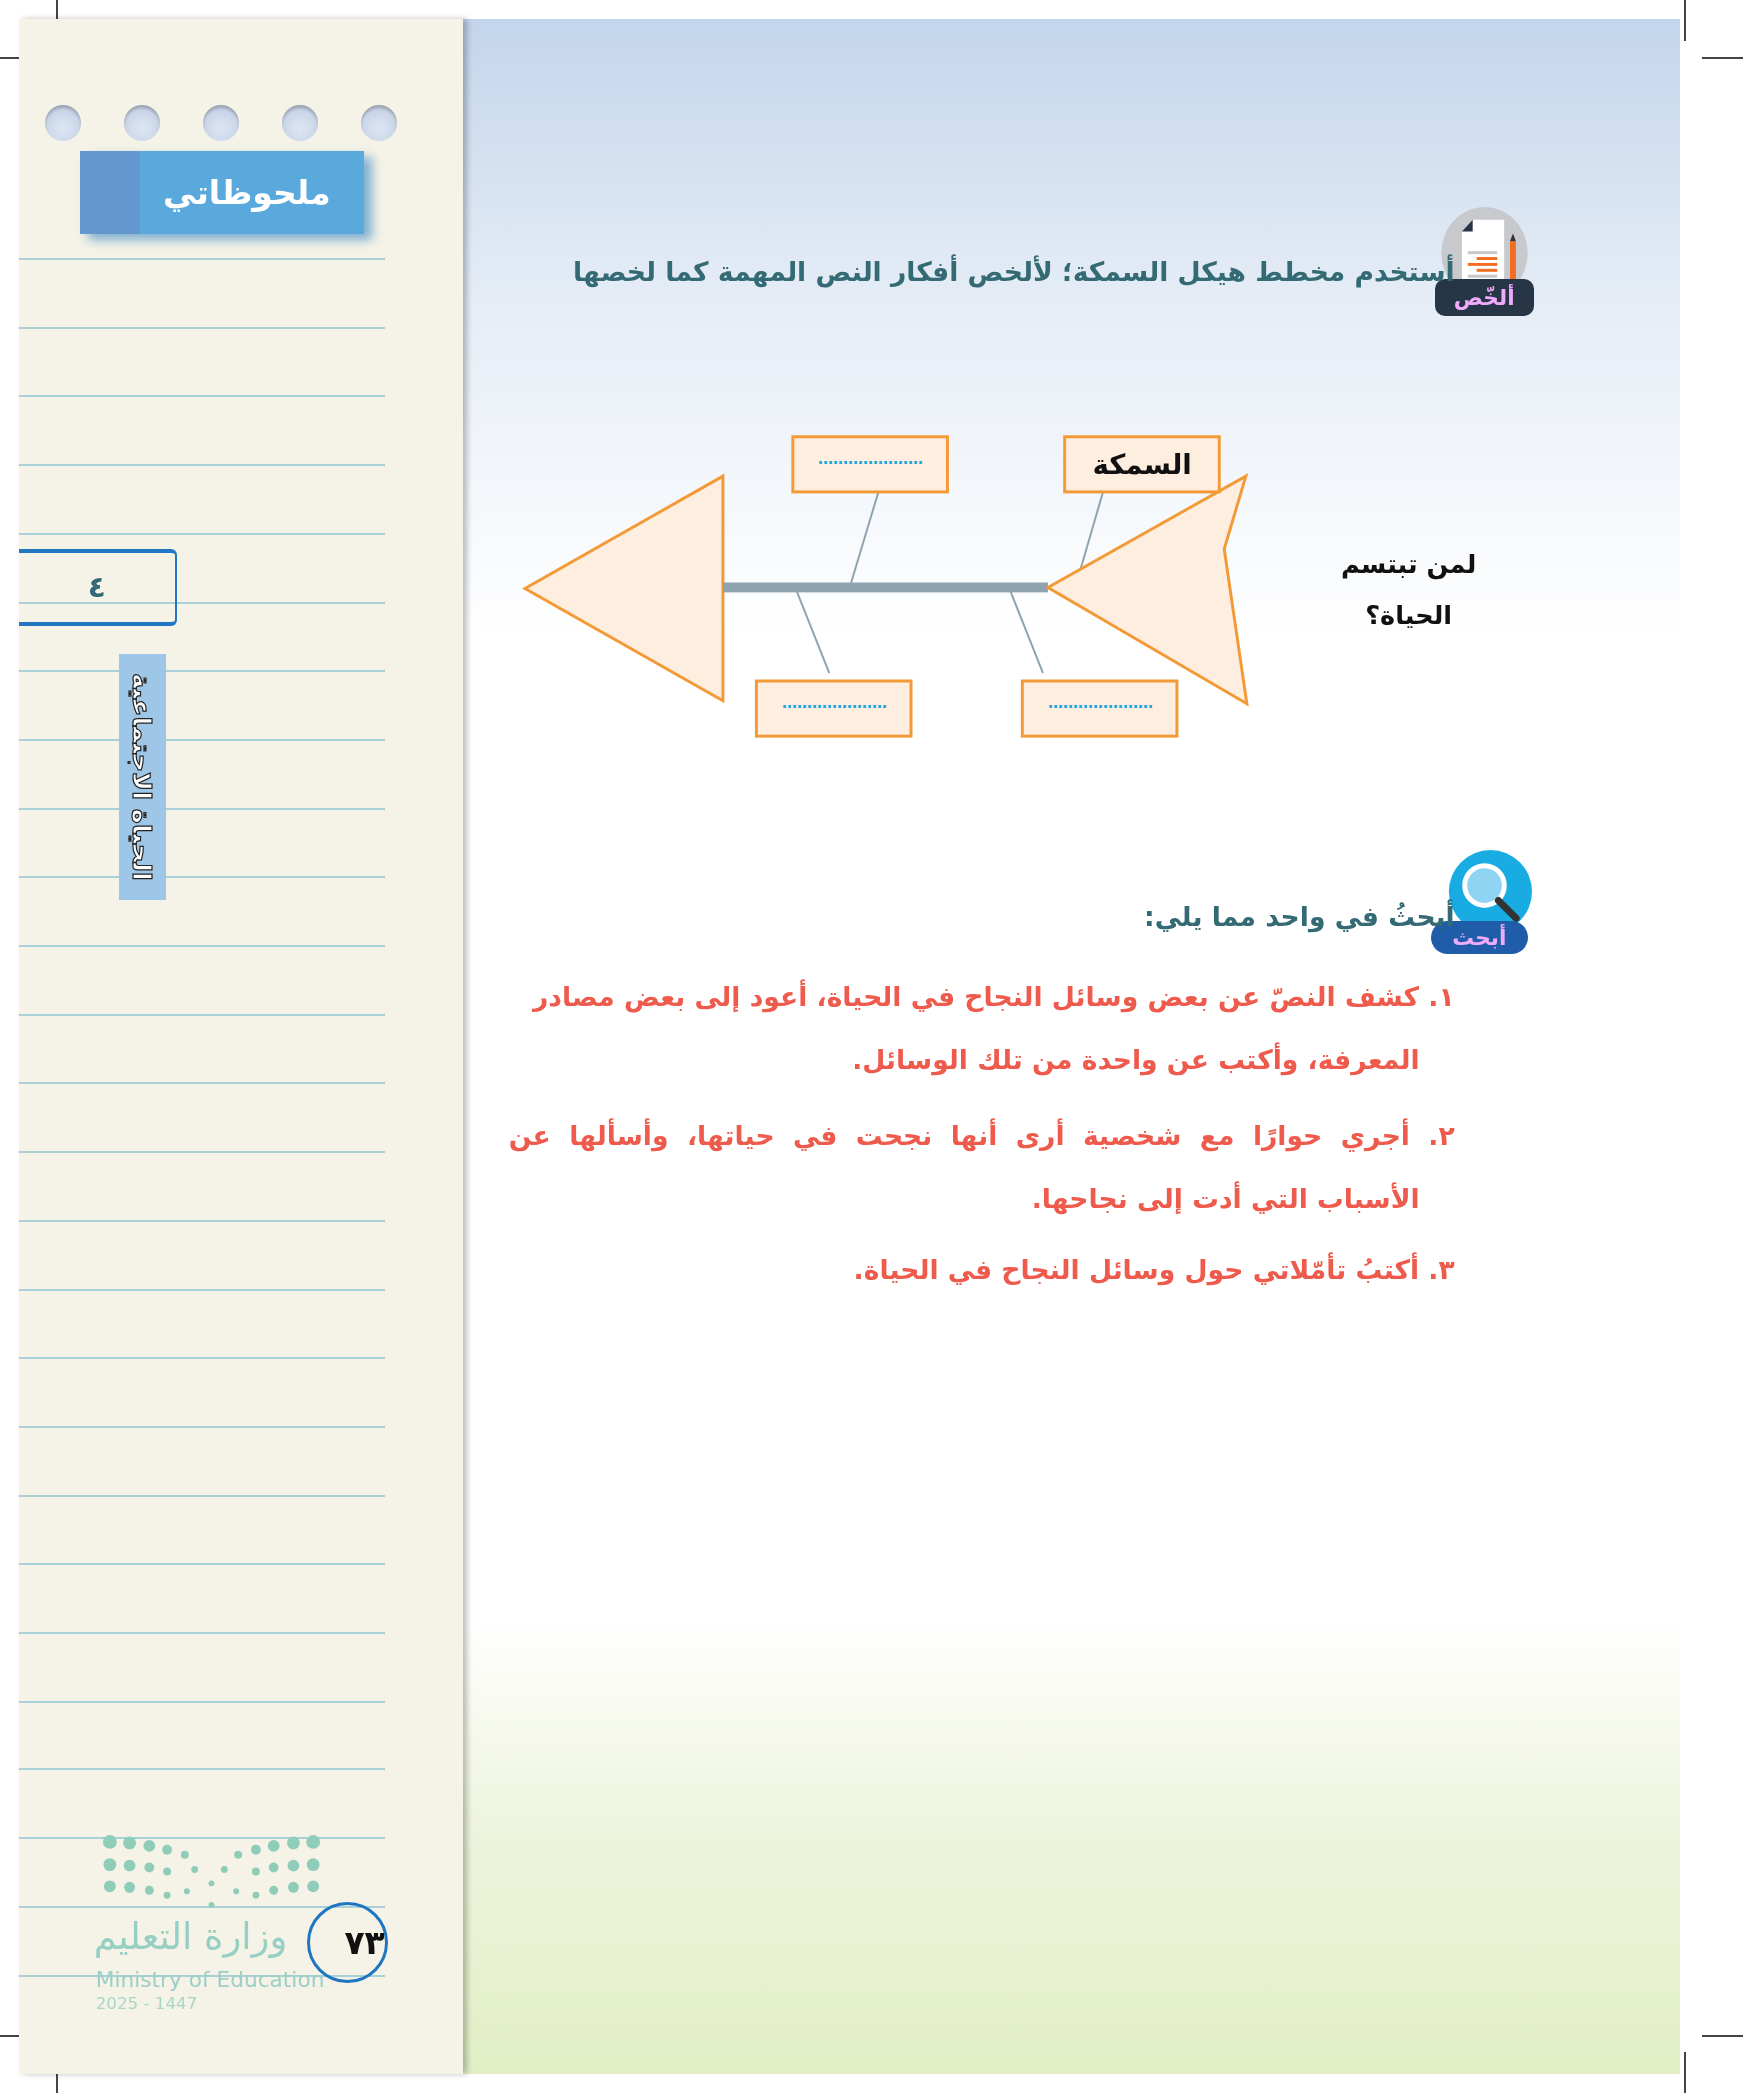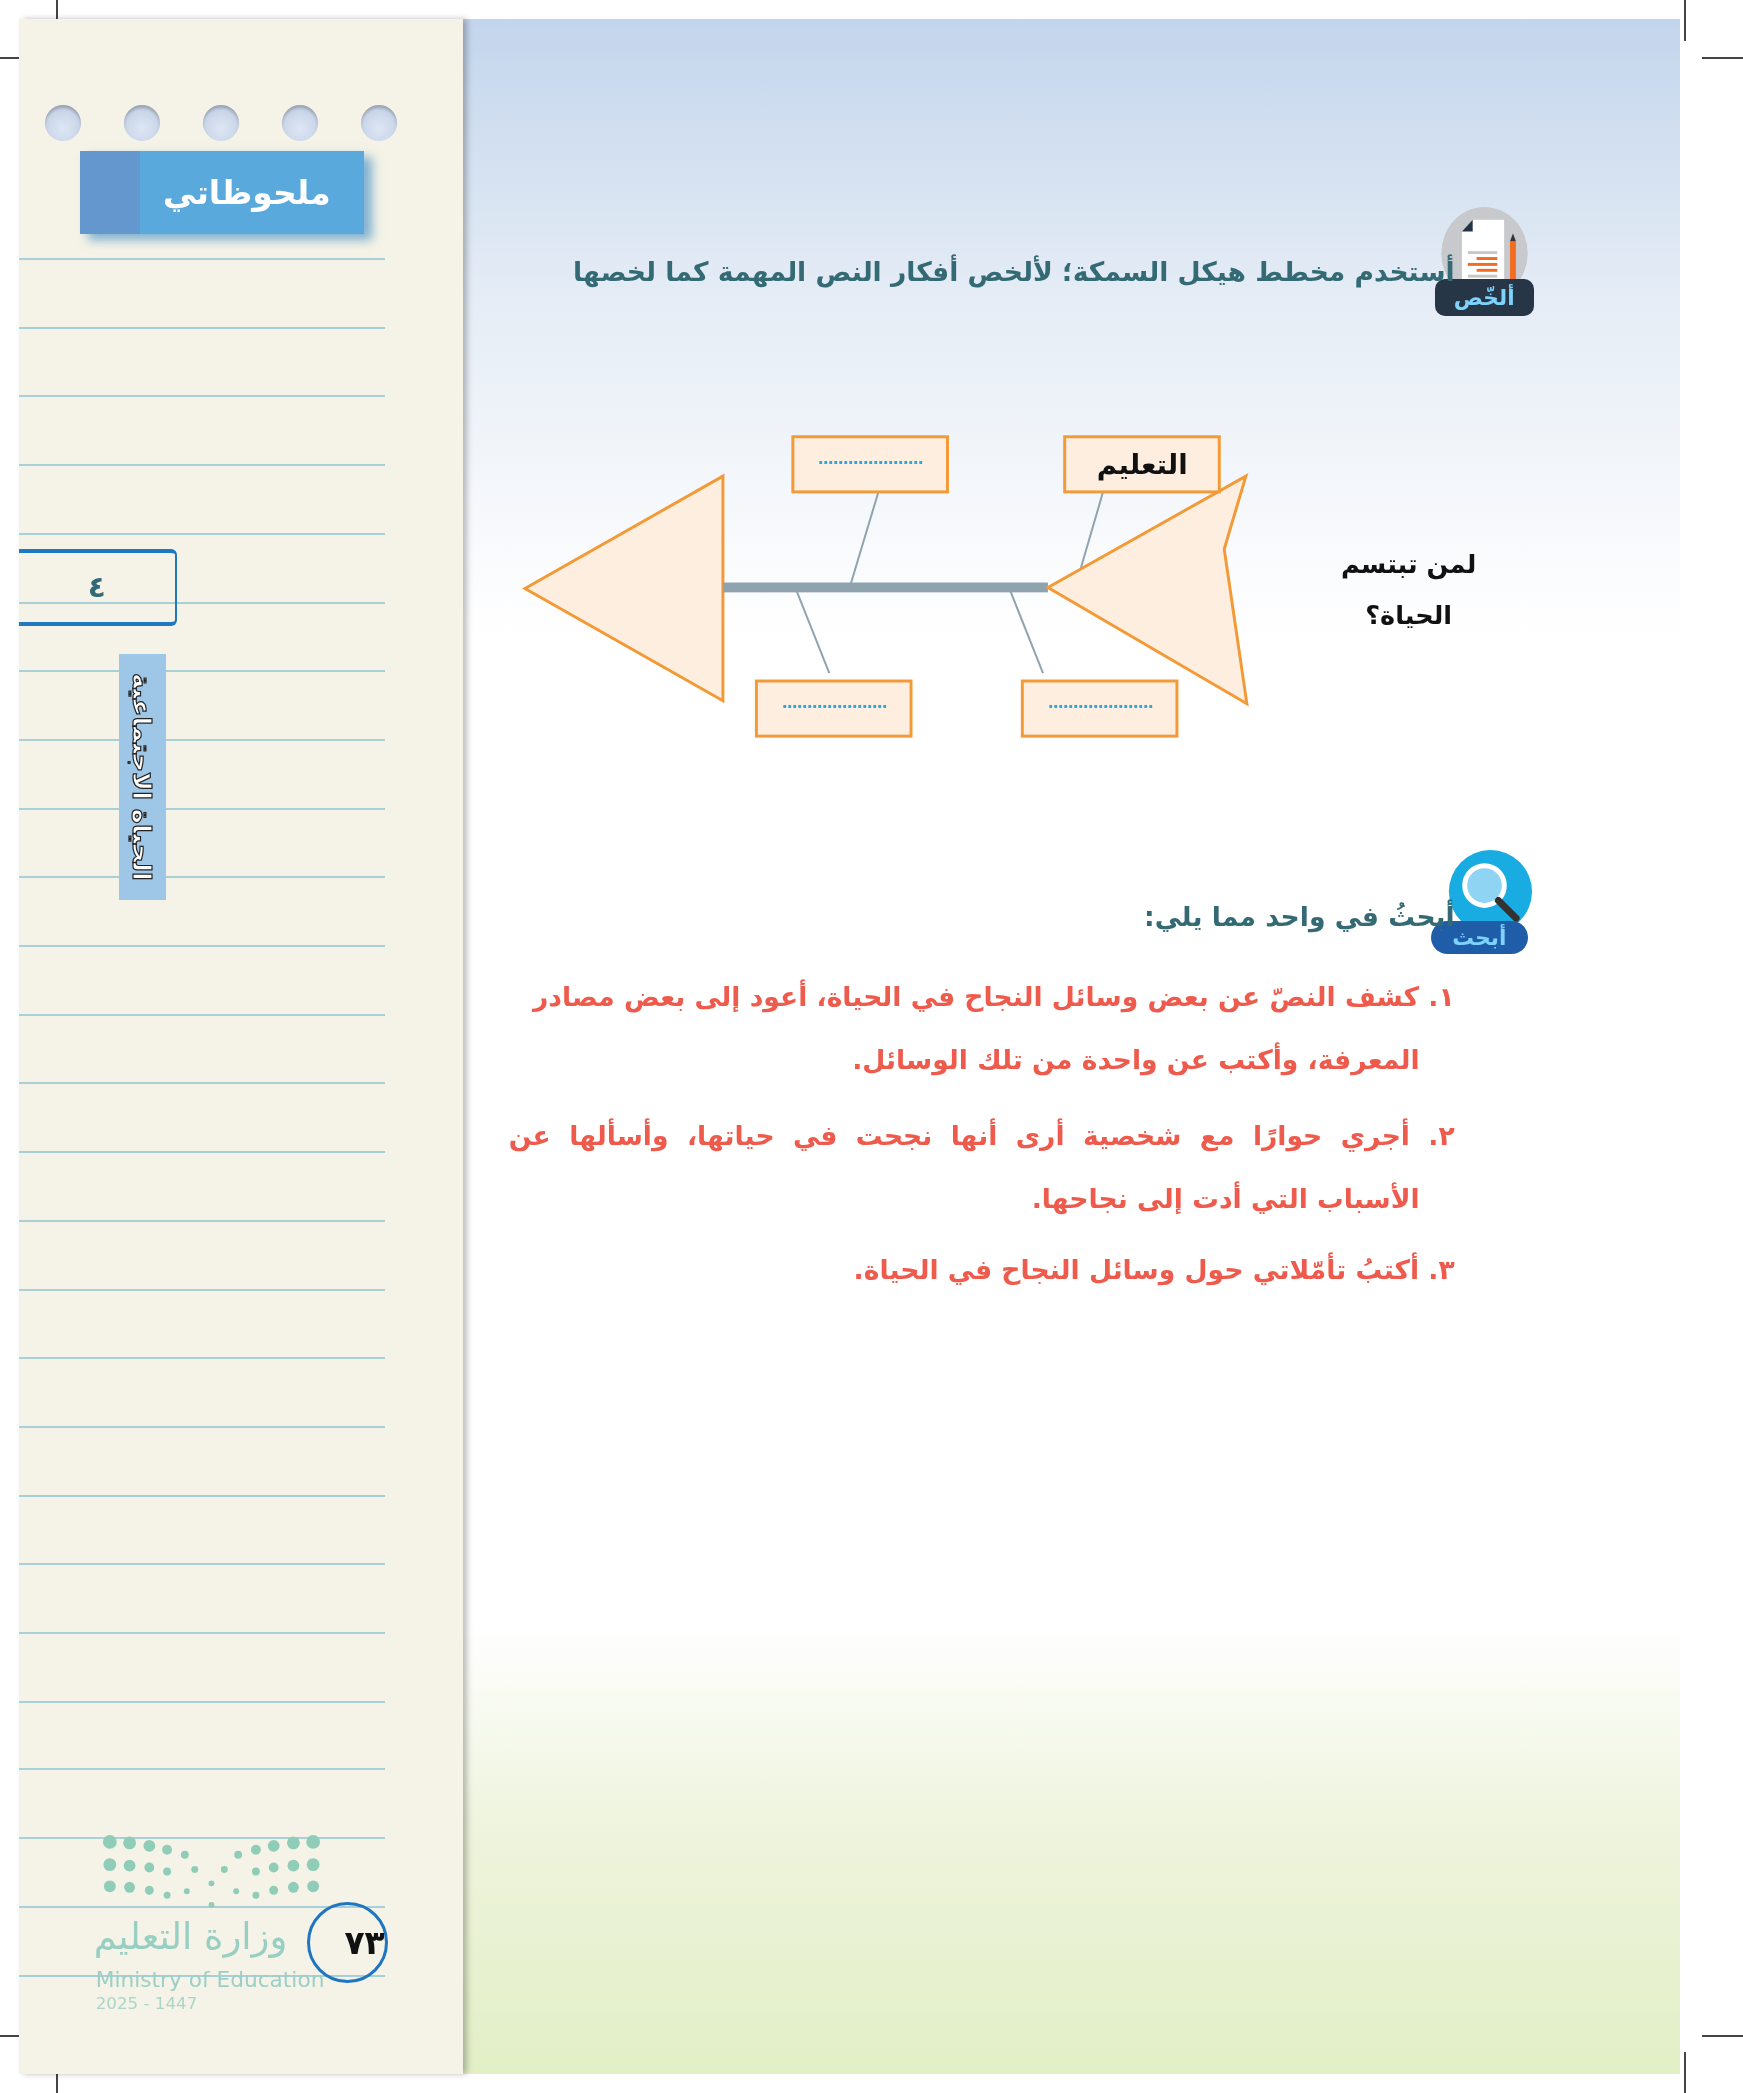--- a/index.html
+++ b/index.html
@@ -33,21 +33,21 @@
   .logo-en { position:absolute; left:77px; top:1948px; font-size:21.7px; color:#9dcfc6; }
   .logo-yr { position:absolute; left:77px; top:1974px; font-size:16.7px; color:#a9d6c9; }
   .page-num { position:absolute; left:288px; top:1883px; width:81px; height:81px; border:3.9px solid #1e76c2;
               border-radius:50%; display:flex; align-items:center; justify-content:flex-end; box-sizing:border-box; }
   .page-num span { font-size:33px; font-weight:bold; color:#111; }
 
   .text-dark { color:#346a74; font-weight:bold; }
   .text-red { color:#ee5a4c; font-weight:bold; }
   .para { position:absolute; direction:rtl; text-align:right; }
   .badge { position:absolute; }
-  .badge-label { position:absolute; color:#7dd3fc; font-weight:bold; font-size:21.7px; display:flex; align-items:center; justify-content:center; border-radius:9.9px; }
+  .badge-label { position:absolute; color:#f0abfc; font-weight:bold; font-size:21.7px; display:flex; align-items:center; justify-content:center; border-radius:9.9px; }
 
   .fish { position:absolute; left:502px; top:402px; }
   .fish-label { position:absolute; font-weight:bold; color:#111; direction:rtl; text-align:center; }
 </style>
 </head>
 <body>
 
 <div class="crop" style="left:56px;top:0;width:2px;height:41px;"></div>
 <div class="crop" style="left:0;top:57px;width:41px;height:2px;"></div>
 <div class="crop" style="left:1684px;top:0;width:2px;height:41px;"></div>
@@ -181,21 +181,21 @@
       <line x1="563" y1="168" x2="593" y2="65" stroke="#8fa3af" stroke-width="2"></line>
       <line x1="278" y1="168" x2="313" y2="256" stroke="#8fa3af" stroke-width="2"></line>
       <line x1="495" y1="168" x2="530" y2="256" stroke="#8fa3af" stroke-width="2"></line>
       <polygon points="535,169 736,56 714,130 737,287" fill="#fdeee0" stroke="#f39a36" stroke-width="3"></polygon>
       <rect x="276" y="16" width="157" height="56" fill="#fdeee0" stroke="#f39a36" stroke-width="3"></rect>
       <rect x="552" y="16" width="157" height="56" fill="#fdeee0" stroke="#f39a36" stroke-width="3"></rect>
       <rect x="239" y="264" width="157" height="56" fill="#fdeee0" stroke="#f39a36" stroke-width="3"></rect>
       <rect x="509" y="264" width="157" height="56" fill="#fdeee0" stroke="#f39a36" stroke-width="3"></rect>
     </svg>
 
-    <div class="fish-label" style="left:602px;top:418px;width:155px;line-height:55px;font-size:27.6px;">التعليم</div>
+    <div class="fish-label" style="left:602px;top:418px;width:155px;line-height:55px;font-size:27.6px;">السمكة</div>
     <div class="fish-label" style="left:330px;top:412px;width:155px;line-height:55px;font-size:15.8px;color:#29a8e0;letter-spacing:-1px;">.....................</div>
     <div class="fish-label" style="left:560px;top:656px;width:155px;line-height:55px;font-size:15.8px;color:#29a8e0;letter-spacing:-1px;">.....................</div>
     <div class="fish-label" style="left:294px;top:656px;width:155px;line-height:55px;font-size:15.8px;color:#29a8e0;letter-spacing:-1px;">.....................</div>
     <div class="fish-label" style="left:877px;top:520px;width:138px;font-size:25.6px;line-height:51px;">
       <div>لمن تبتسم</div>
       <div>الحياة؟</div>
     </div>
 
     <div class="badge" style="left:972px;top:827px;width:99px;height:108px;">
       <svg width="99" height="99" viewBox="0 0 100 100" style="position:absolute;left:0;top:0;">

